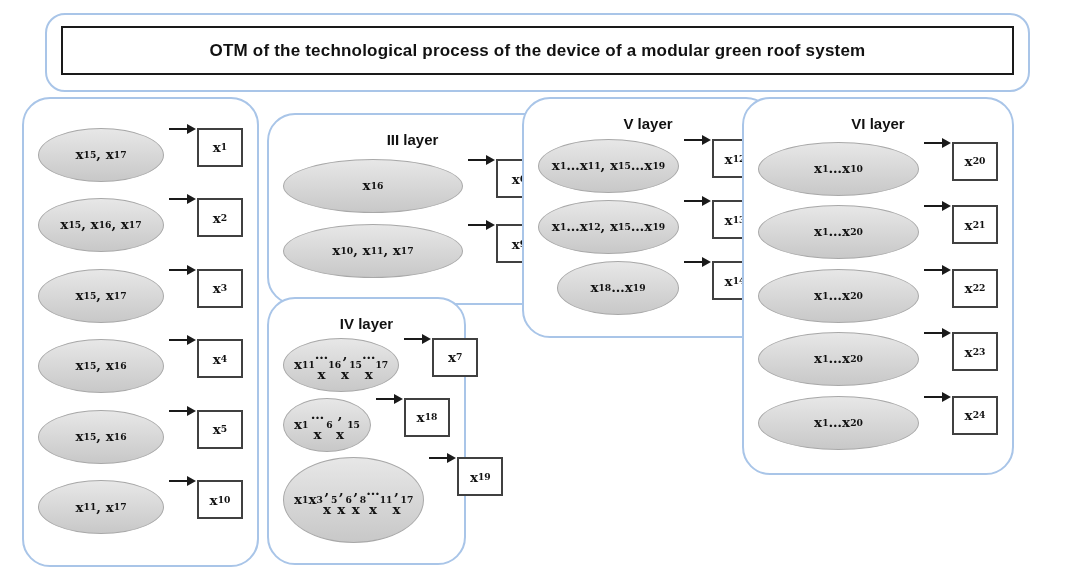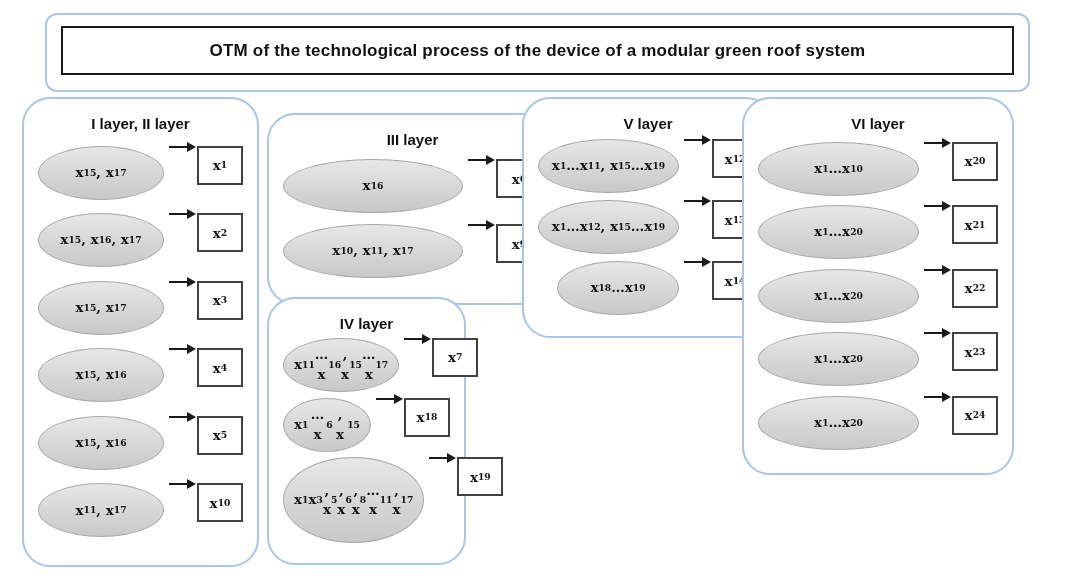--- a/index.html
+++ b/index.html
@@ -14,21 +14,21 @@
     background: #ffffff;
     overflow: hidden;
   }
 
   
   .title-outer {
     position: absolute;
     left: 45px; top: 13px;
     width: 985px; height: 79px;
     border: 2px solid #a9c5e8;
-    border-radius: 12px;
+    border-radius: 20px;
     background: #ffffff;
   }
   .title-inner {
     position: absolute;
     left: 14px; top: 11px;
     width: 953px; height: 49px;
     border: 2px solid #1a1a1a;
     background: #ffffff;
     display: flex;
     align-items: center;
@@ -139,21 +139,20 @@
 
 <div class="stage">
 
   <div class="title-outer">
     <div class="title-inner">
       <div class="title-text">OTM of the technological process of the device of a modular green roof system</div>
     </div>
   </div>
 
   <div class="panel panel-1">
-    <div class="panel-heading">I layer, II layer</div>
     <div class="rows">
         <div class="row">
           <div class="ellipse">x<sub>15</sub>, x<sub>17</sub></div>
           <span class="arrow"></span>
           <div class="box">x<sub>1</sub></div>
         </div>
         <div class="row">
           <div class="ellipse">x<sub>15</sub>, x<sub>16</sub>, x<sub>17</sub></div>
           <span class="arrow"></span>
           <div class="box">x<sub>2</sub></div>

